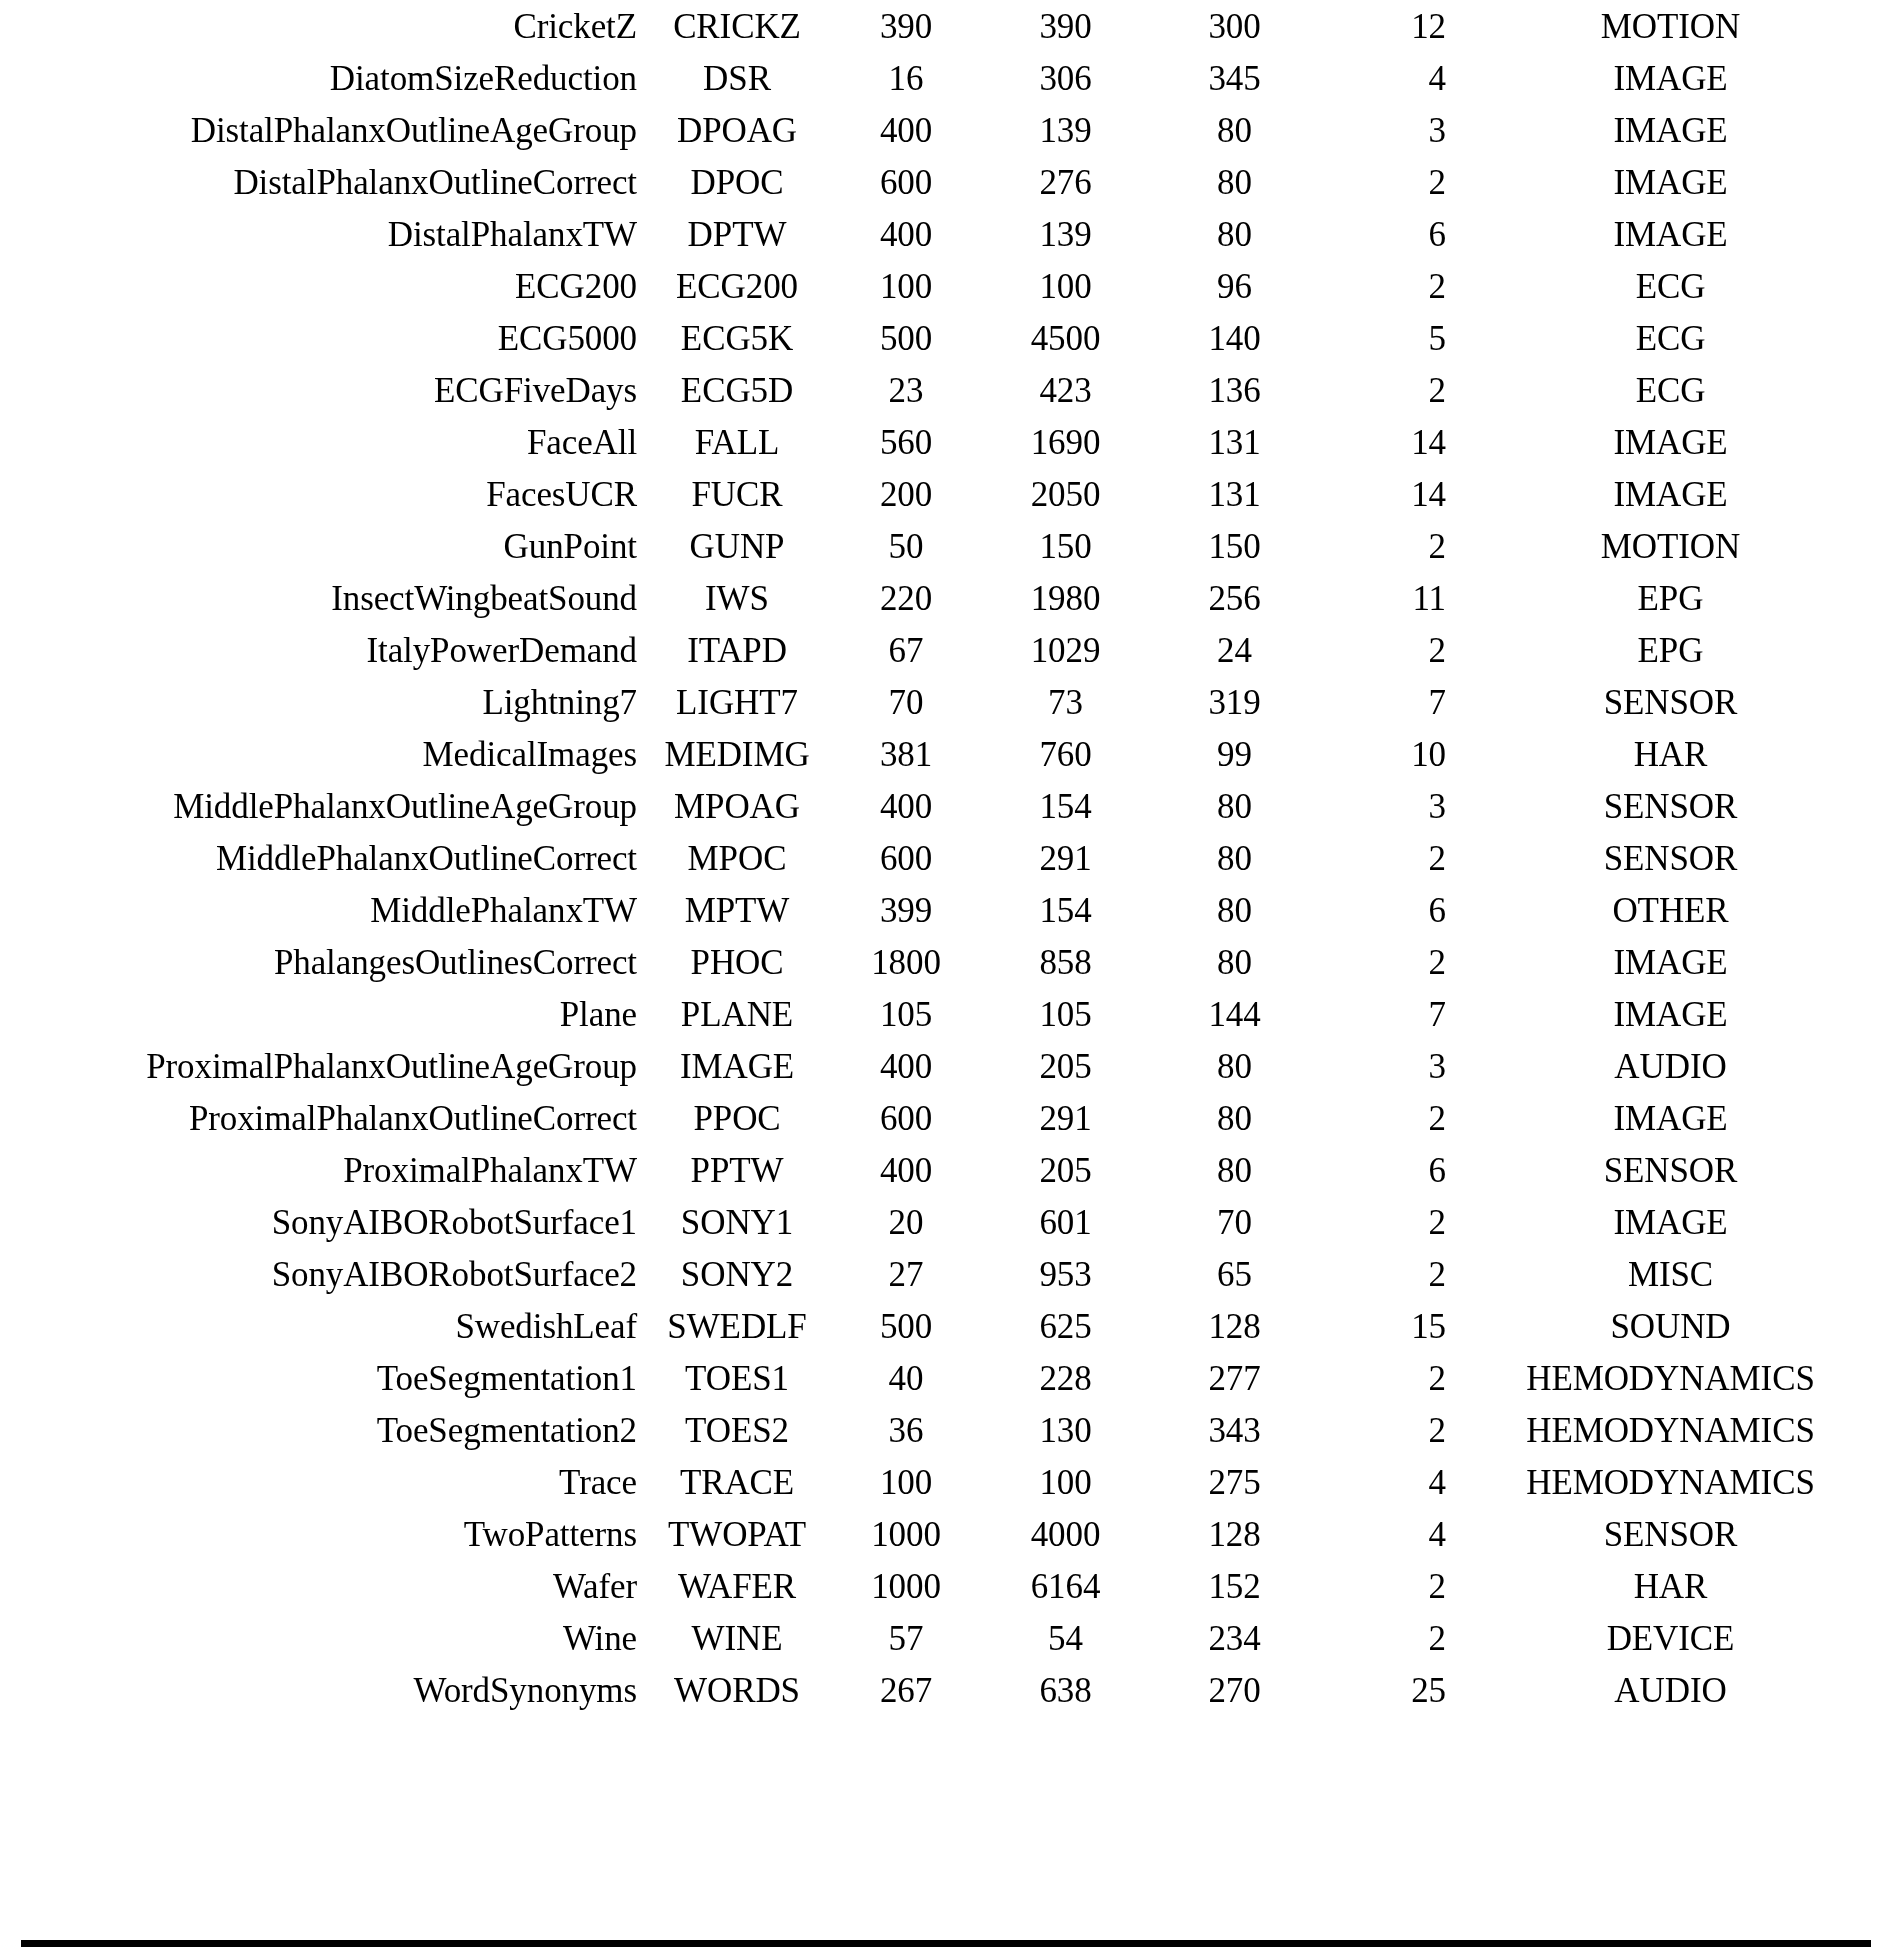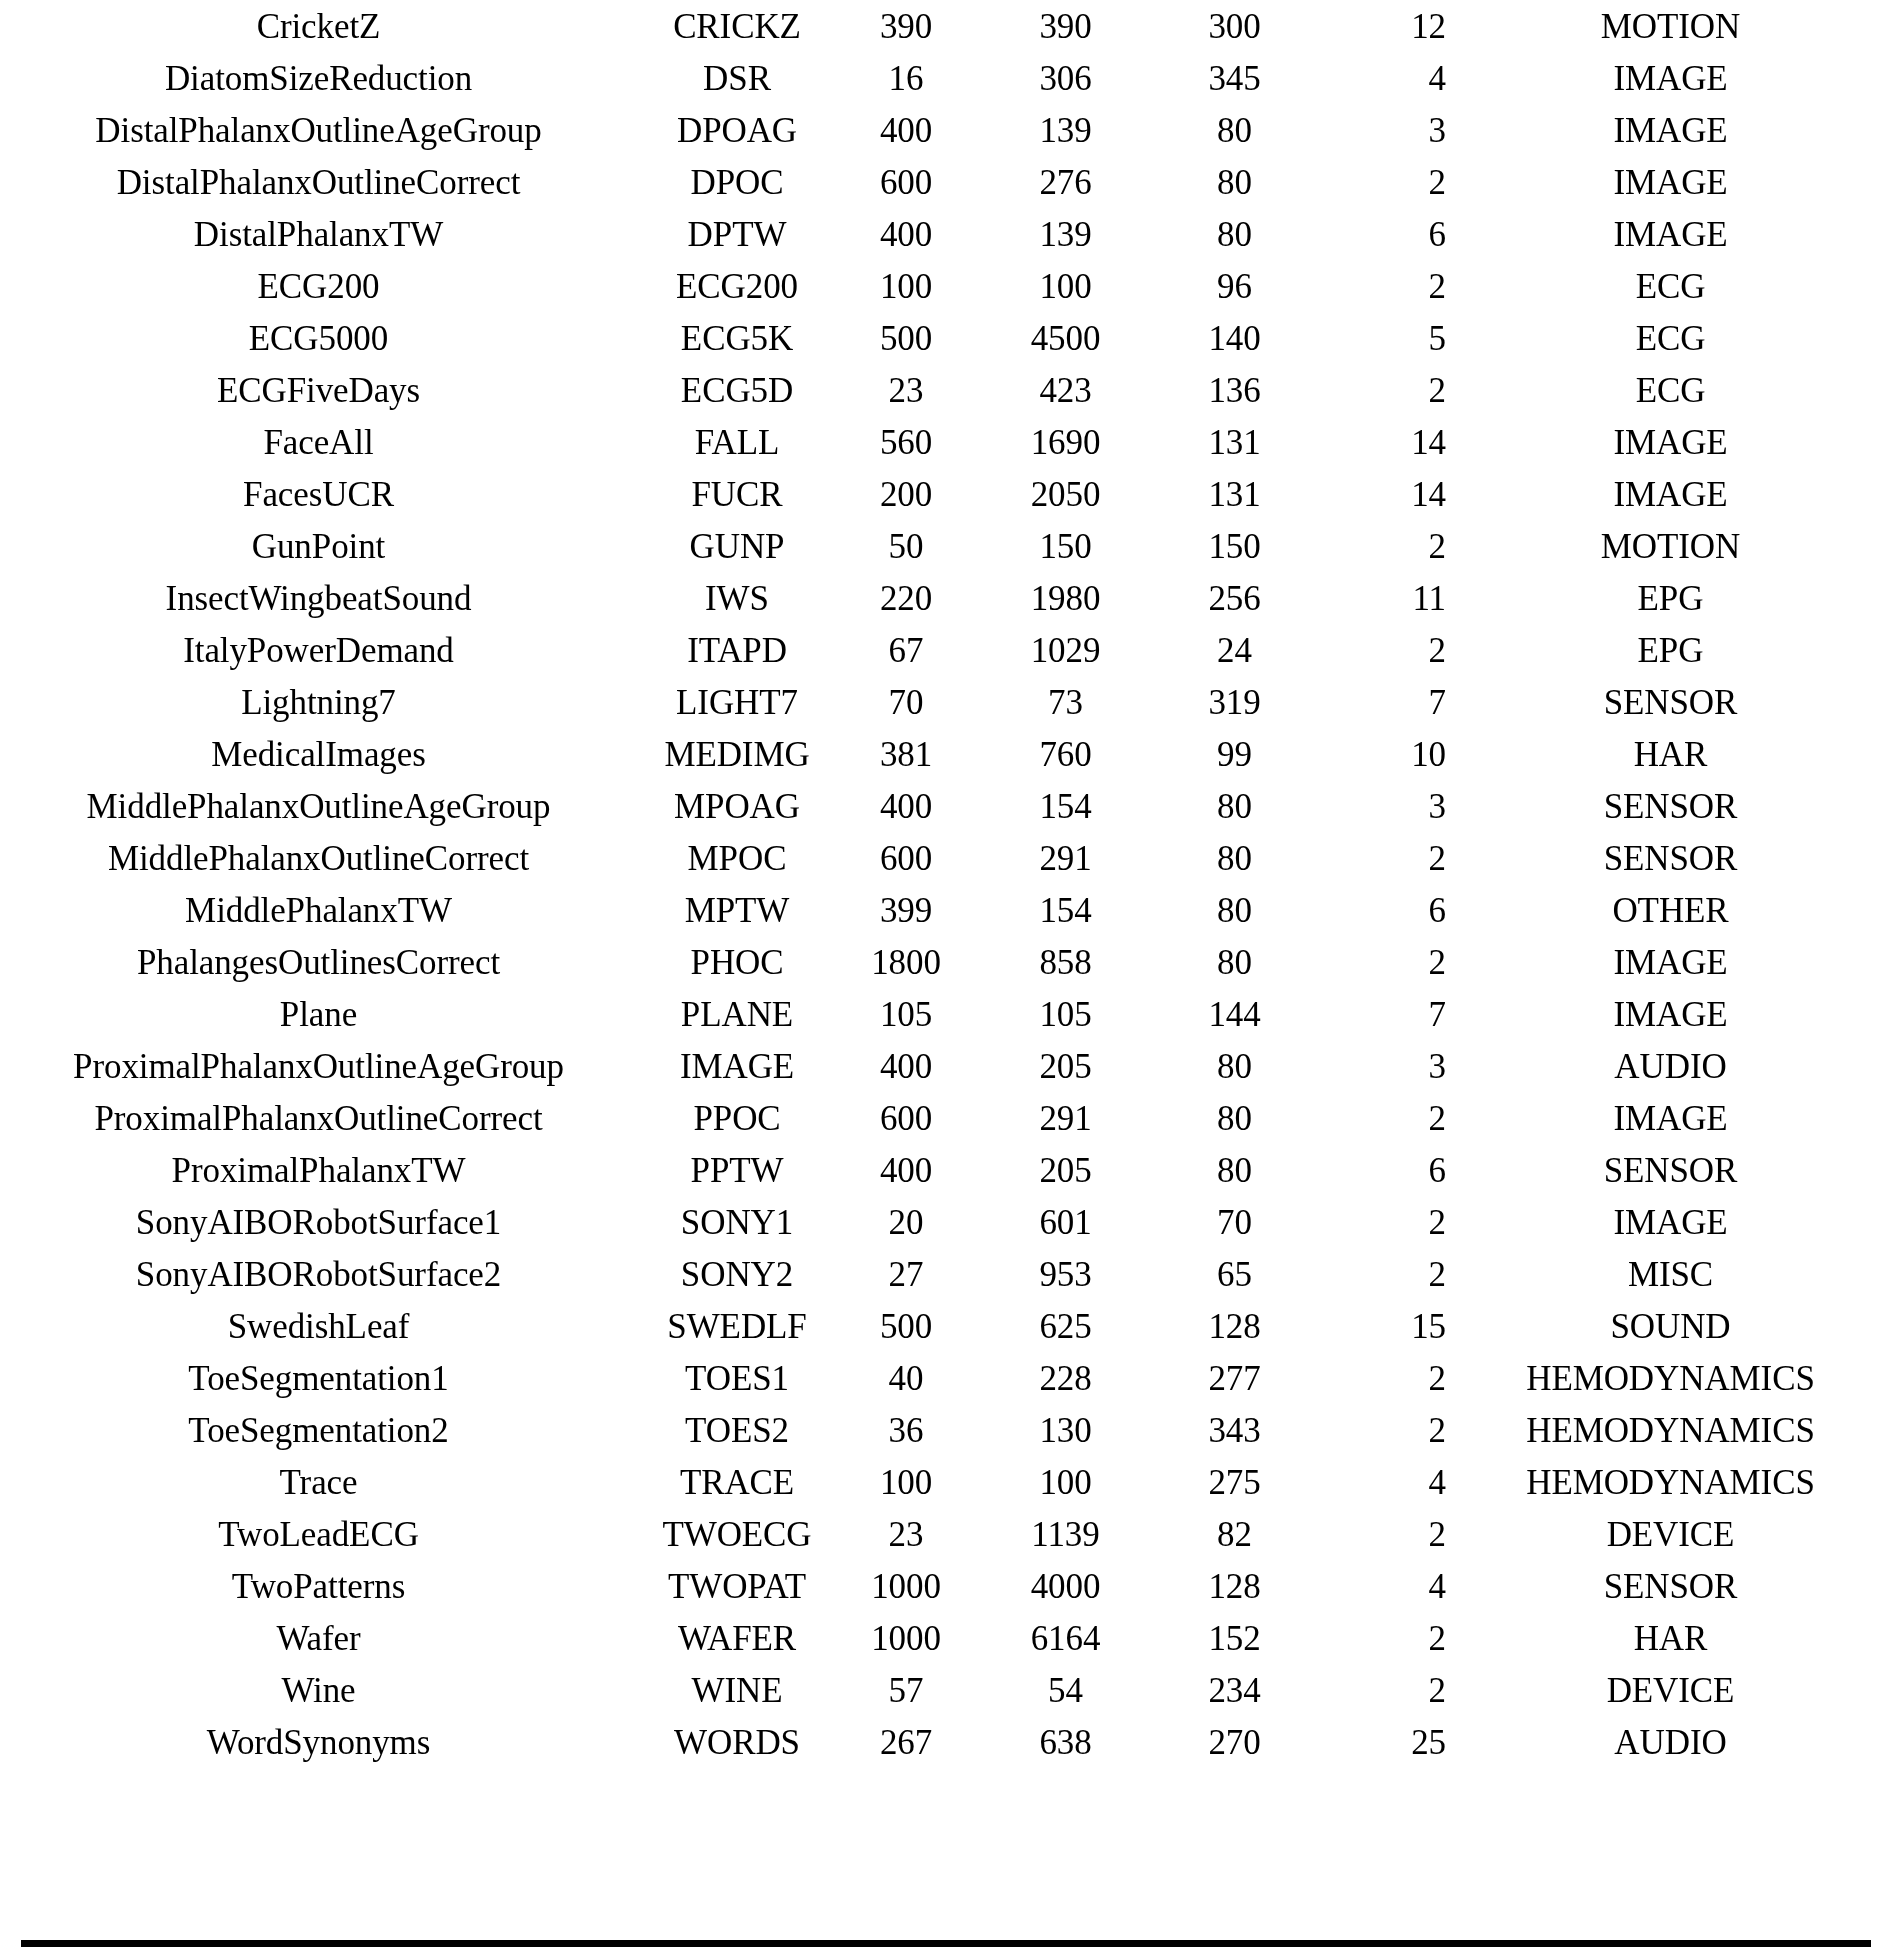--- a/index.html
+++ b/index.html
@@ -49,21 +49,21 @@
   table.datasets td {
     padding: 0;
     margin: 0;
     vertical-align: middle;
     white-space: nowrap;
     font-weight: 400;
     letter-spacing: -0.1px;
   }
 
   td.name {
-    text-align: center;
+    text-align: right;
     padding-left: 10.5px;
   }
   td.abbr  { text-align: center; padding-right: 16px; }
   td.num   { text-align: center; }
   td.train { text-align: center; padding-right: 5.7px; }
   td.test  { text-align: center; padding-right: 4.8px; }
   td.len   { text-align: center; padding-right: 7.6px; }
   td.cls   { text-align: right; padding-right: 3.8px; }
   td.type  { text-align: center; padding-right: 8.6px; }
 
@@ -348,29 +348,20 @@
         <tr>
           <td class="name">Trace</td>
           <td class="abbr">TRACE</td>
           <td class="num train">100</td>
           <td class="num test">100</td>
           <td class="num len">275</td>
           <td class="num cls">4</td>
           <td class="type">HEMODYNAMICS</td>
         </tr>
         <tr>
-          <td class="name">TwoLeadECG</td>
-          <td class="abbr">TWOECG</td>
-          <td class="num train">23</td>
-          <td class="num test">1139</td>
-          <td class="num len">82</td>
-          <td class="num cls">2</td>
-          <td class="type">DEVICE</td>
-        </tr>
-        <tr>
           <td class="name">TwoPatterns</td>
           <td class="abbr">TWOPAT</td>
           <td class="num train">1000</td>
           <td class="num test">4000</td>
           <td class="num len">128</td>
           <td class="num cls">4</td>
           <td class="type">SENSOR</td>
         </tr>
         <tr>
           <td class="name">Wafer</td>

